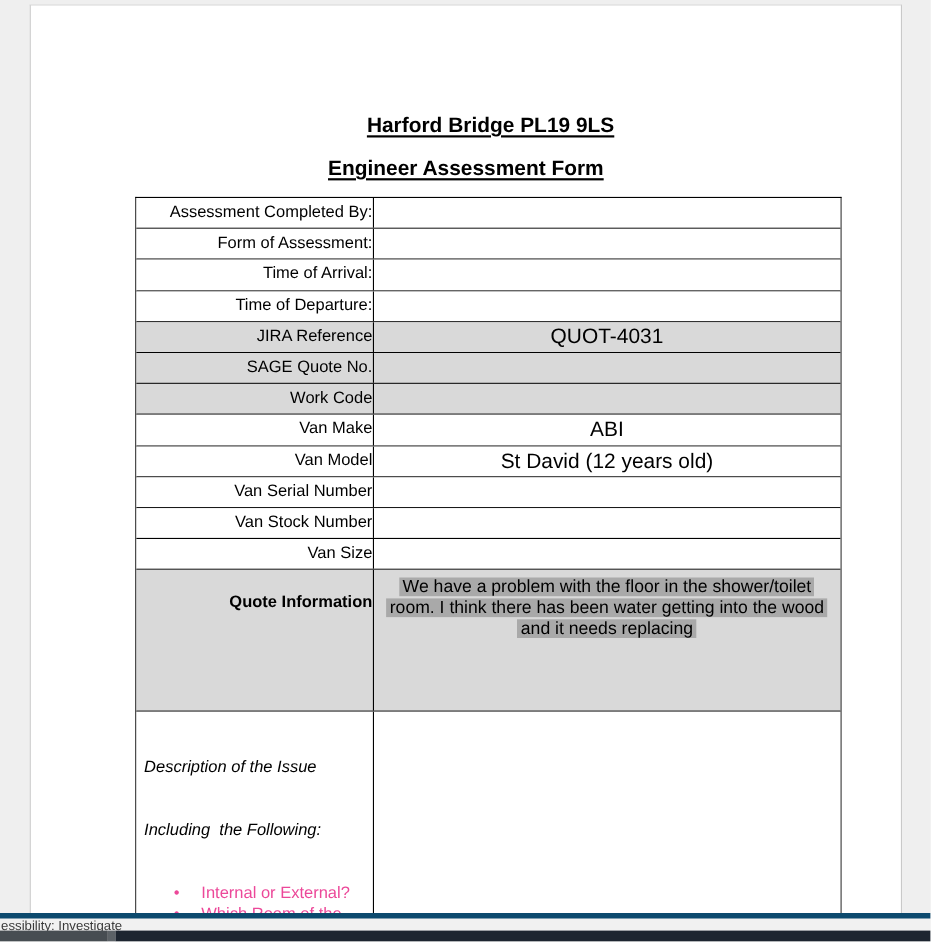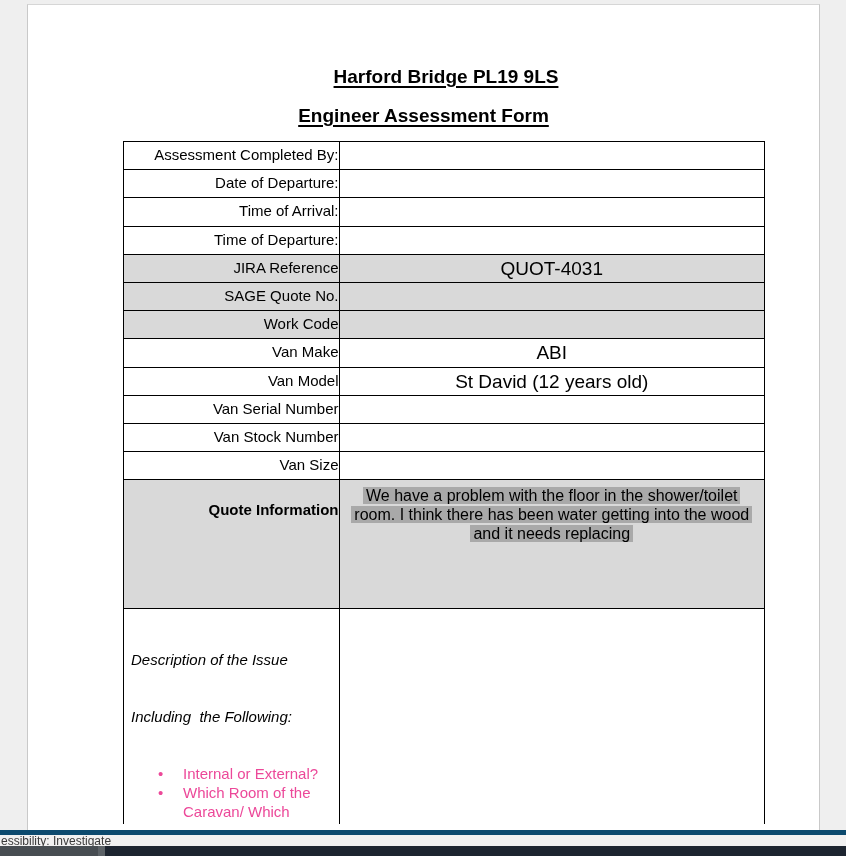--- a/index.html
+++ b/index.html
@@ -30,21 +30,21 @@
   .doc-title {
     text-align: center;
     font-weight: bold;
     font-size: 19px;
     line-height: 22px;
     color: #000;
     text-decoration: underline;
     text-decoration-thickness: 2px;
     text-underline-offset: 3px;
   }
-  .doc-title.first { margin-top: 61px; padding-left: 45px; }
+  .doc-title.first { margin-top: 99px; padding-left: 45px; }
   .doc-title.second { margin-top: 17px; }
 
   
   .a-table {
     margin: 14px 0 0 95px;
     width: 642px;
     border: 1.5px solid #000;
     border-bottom: none;
   }
   .t-row {
@@ -140,21 +140,21 @@
 
       <div class="a-table">
 
         <div id="table-body">
   <div class="t-row">
     <div class="t-cell t-label">Assessment Completed By:</div>
     <div class="t-cell t-value"></div>
   </div>
 
   <div class="t-row">
-    <div class="t-cell t-label">Date of Departure:</div>
+    <div class="t-cell t-label">Form of Assessment:</div>
     <div class="t-cell t-value"></div>
   </div>
 
   <div class="t-row">
     <div class="t-cell t-label">Time of Arrival:</div>
     <div class="t-cell t-value"></div>
   </div>
 
   <div class="t-row">
     <div class="t-cell t-label">Time of Departure:</div>

